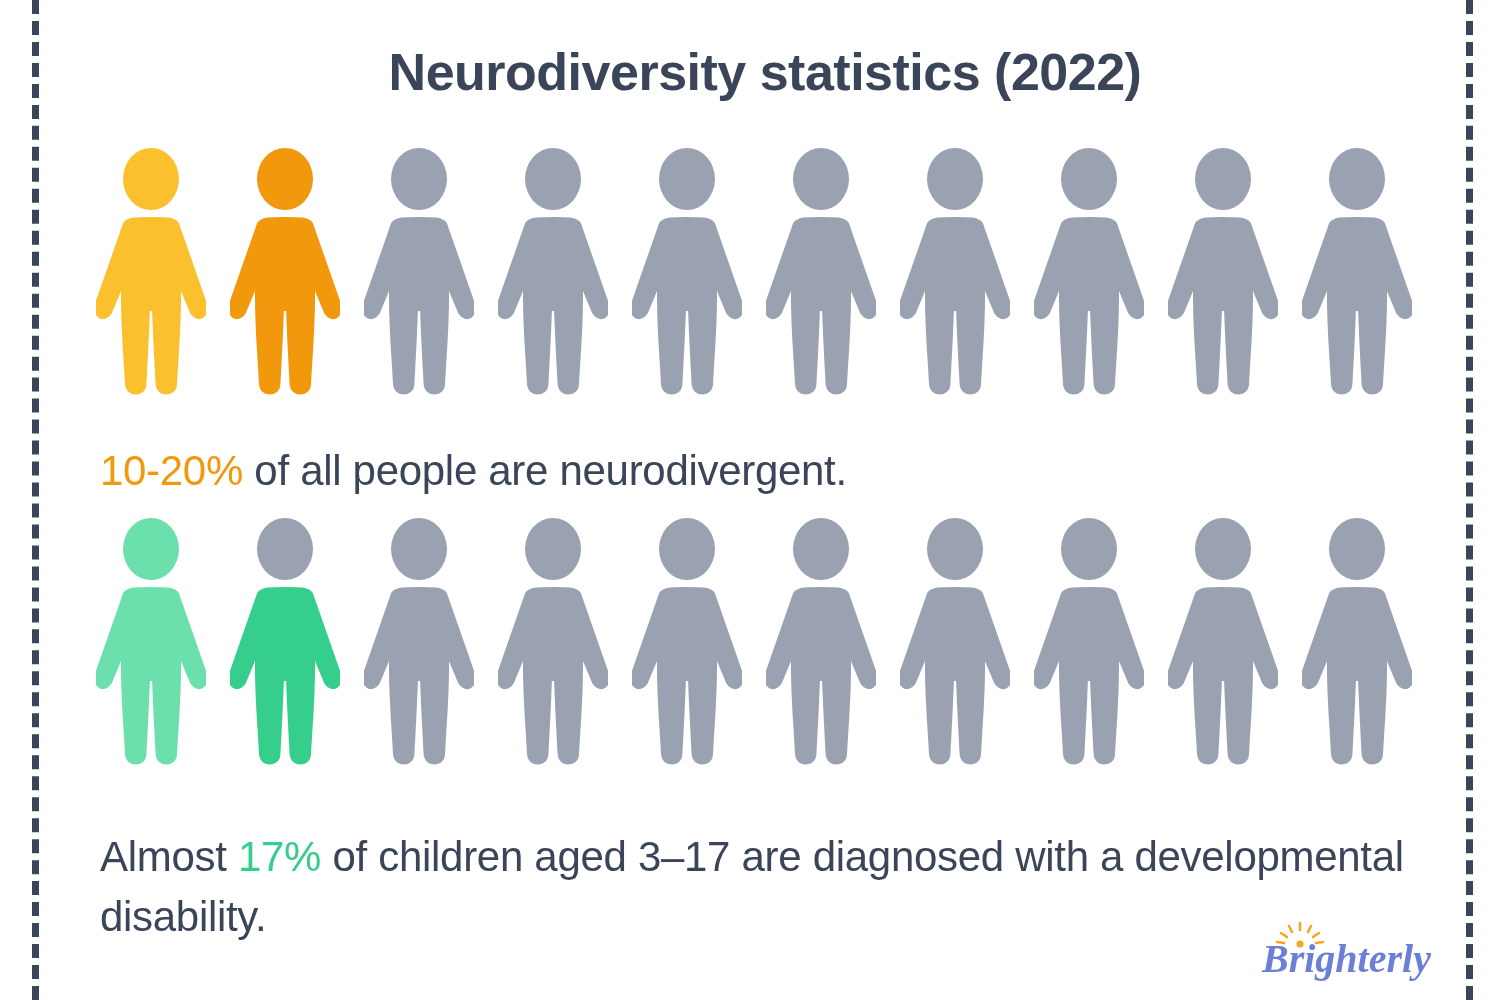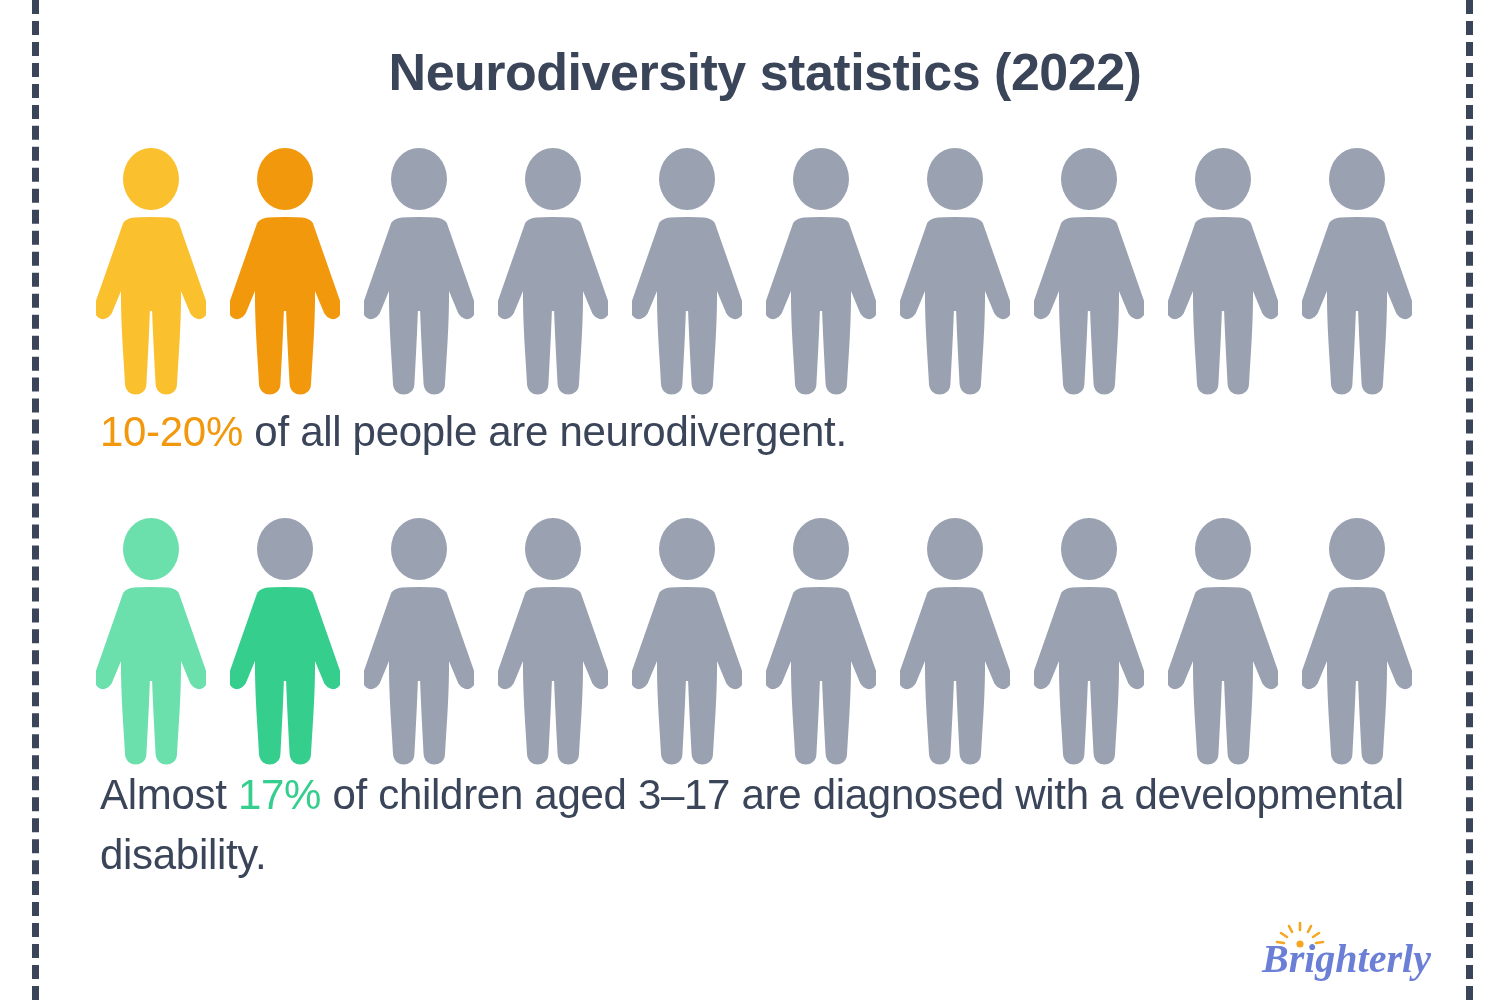--- a/index.html
+++ b/index.html
@@ -63,23 +63,24 @@
   .figure svg { display: block; width: 110px; height: 248px; }
 
   
   .caption {
     position: absolute;
     left: 100px;
     color: #3b4559;
     font-size: 42px;
     font-weight: 500;
     letter-spacing: -0.3px;
+    margin-top: 39px;
   }
   .caption-1 { top: 408px; white-space: nowrap; }
-  .caption-2 { top: 765px; width: 1320px; line-height: 1.42; }
+  .caption-2 { top: 788px; width: 1320px; line-height: 1.42; }
   .hl-orange { color: #F2980C; }
   .hl-green  { color: #35CE8D; }
 
   
   .logo {
     position: absolute;
     left: 1260px;
     top: 920px;
     width: 172px;
     height: 64px;

